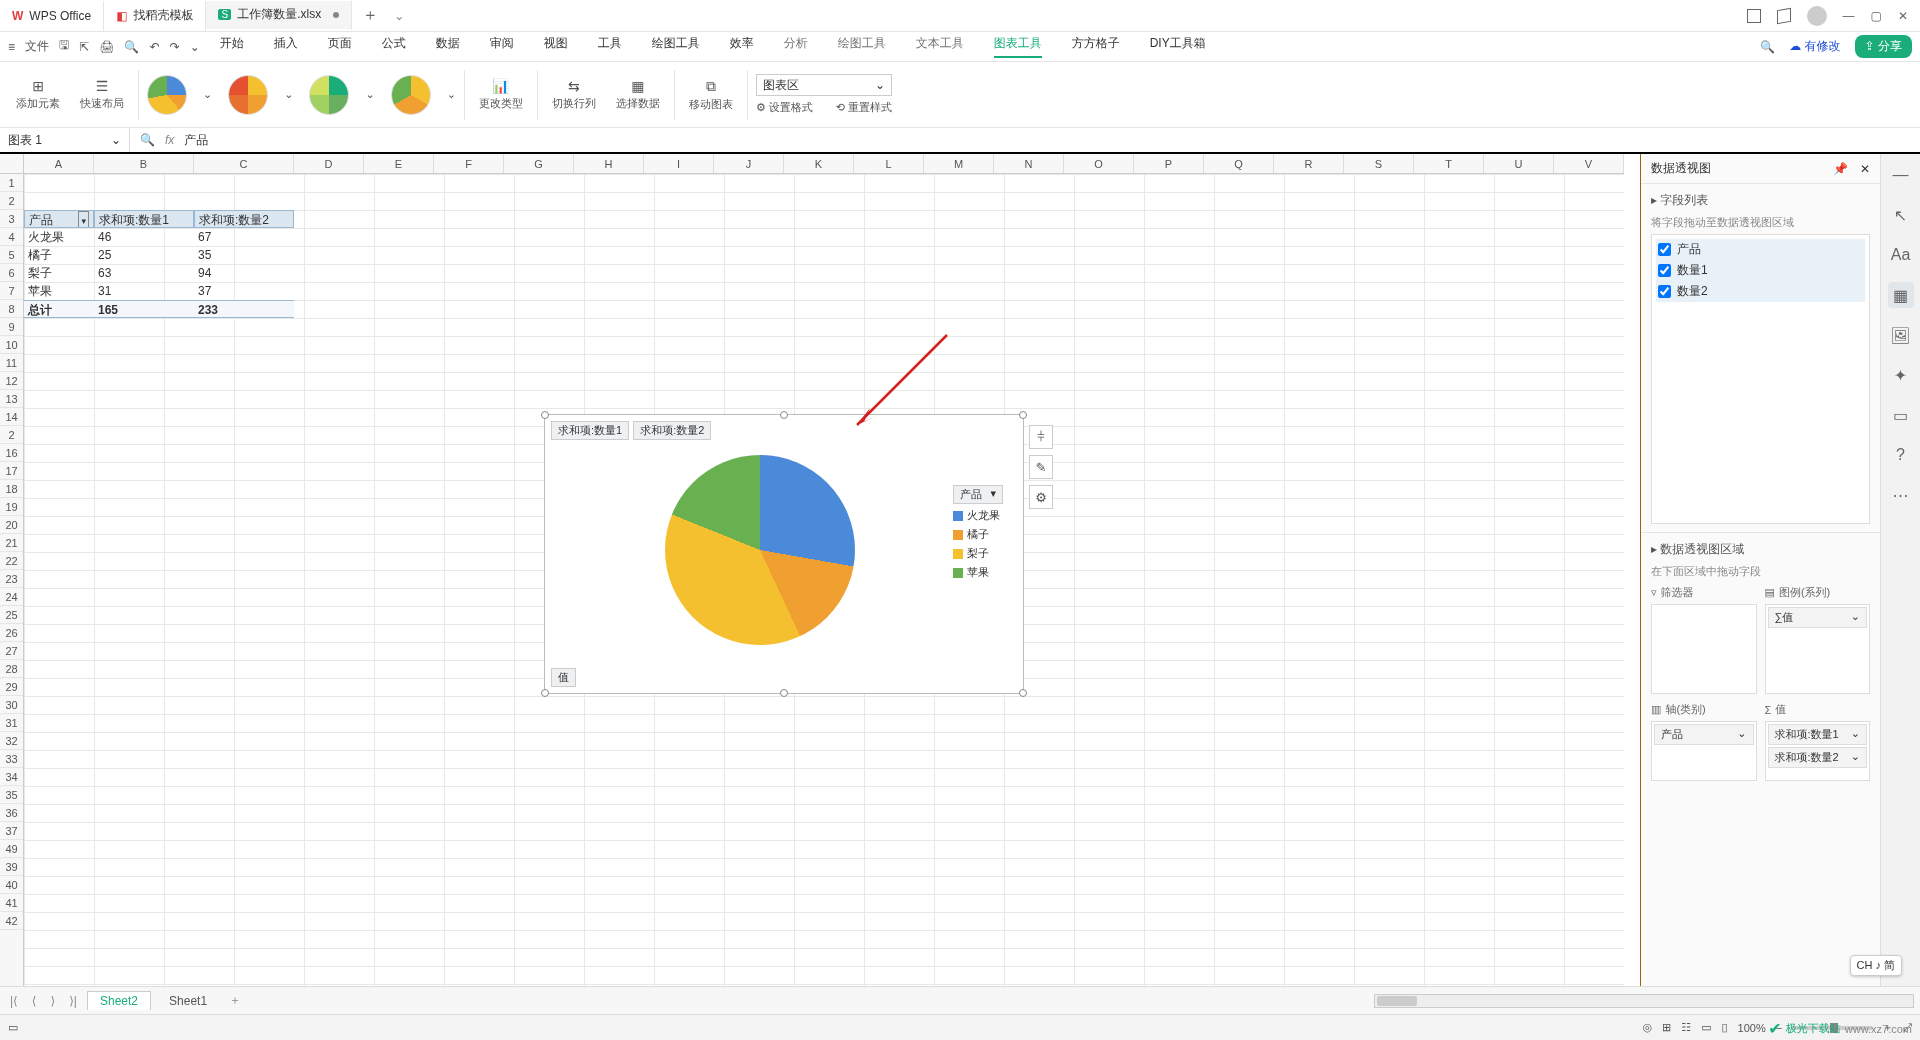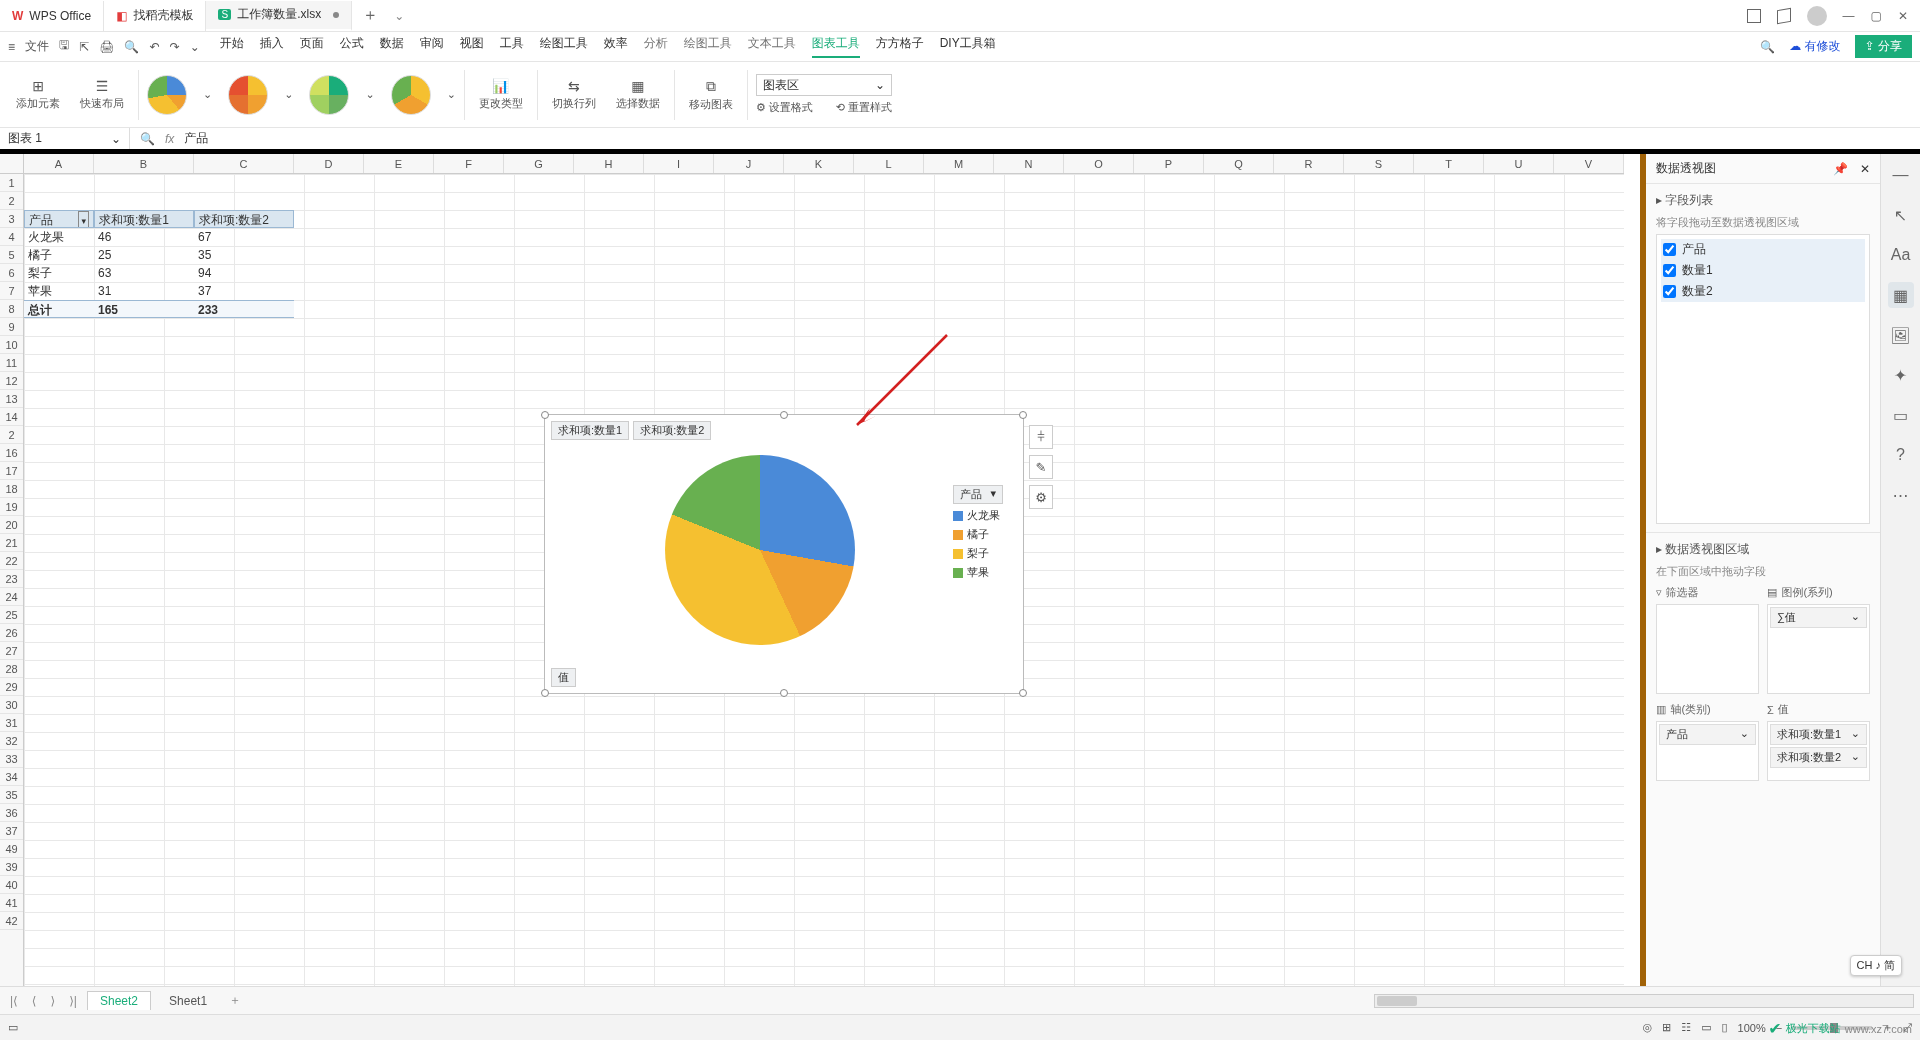--- a/index.html
+++ b/index.html
@@ -11,40 +11,40 @@
   .tab .dot { width:6px;height:6px;border-radius:50%;background:#888;margin-left:6px; }
   .tab-add { padding:0 10px; color:#666; font-size:16px; }
   .winctrl { margin-left:auto; display:flex; align-items:center; gap:16px; padding-right:12px; color:#666; }
   .winctrl span { cursor:default; }
   .icon-sq { width:14px;height:14px;border:1.5px solid #666;display:inline-block; }
   .icon-cube { width:14px;height:14px;border:1.5px solid #666;display:inline-block;transform:skewY(-10deg); }
   .avatar { width:20px;height:20px;border-radius:50%;background:#ccc; }
   
   .menubar { height:30px; background:#fff; display:flex; align-items:center; border-bottom:1px solid #e5e5e5; padding:0 8px; }
   .menubar .left-icons { display:flex; gap:10px; color:#555; margin-right:20px; align-items:center; }
-  .menubar .menus { display:flex; gap:16px; }
+  .menubar .menus { display:flex; gap:30px; }
   .menubar .menus span { color:#333; padding-bottom:4px; }
   .menubar .menus span.green { color:#737373; }
   .menubar .menus span.active { color:#1aad7a; border-bottom:2px solid #1aad7a; font-weight:500; }
   .menubar .right { margin-left:auto; display:flex; align-items:center; gap:14px; }
-  .share-btn { background:#1aad7a; color:#fff; padding:3px 10px; border-radius:0; font-size:12px; }
+  .share-btn { background:#1aad7a; color:#fff; padding:3px 10px; border-radius:8px; font-size:12px; }
   .modify-btn { color:#1d4ed8; }
   
   .ribbon { height:66px; background:#fff; border-bottom:1px solid #e5e5e5; display:flex; align-items:center; padding:4px 10px; gap:8px; }
   .rgroup { display:flex; flex-direction:column; align-items:center; gap:2px; font-size:11px; color:#555; padding:0 6px; }
   .rgroup-row { display:flex; gap:23px; font-size:11px; color:#555; align-items:center; }
   .vsep { width:1px; height:50px; background:#e5e5e5; }
   .pie-style { width:40px; height:40px; border-radius:50%; background:conic-gradient(#4a8ad8 0 90deg,#f0a030 90deg 140deg,#f5c030 140deg 260deg,#68b050 260deg 360deg); border:1px solid #ddd; }
   .pie-style.s2 { background:conic-gradient(#f5c030 0 90deg,#f0a030 90deg 180deg,#e57030 180deg 270deg,#e55030 270deg 360deg); }
   .pie-style.s3 { background:conic-gradient(#1aad7a 0 90deg,#68b060 90deg 180deg,#a0d060 180deg 270deg,#d0e060 270deg 360deg); }
   .pie-style.s4 { background:conic-gradient(#f5c030 0 120deg,#f0a030 120deg 240deg,#68b050 240deg 360deg); }
   .dropdown-box { border:1px solid #ccc; height:22px; display:flex; align-items:center; padding:0 6px; min-width:130px; justify-content:space-between; font-size:12px; }
   .small-icon { font-size:14px; color:#555; }
   
-  .fbar { height:26px; background:#fff; border-bottom:5px solid #000000; display:flex; align-items:center; }
+  .fbar { height:26px; background:#fff; border-bottom:2px solid #000000; display:flex; align-items:center; }
   .namebox { width:130px; border-right:1px solid #ddd; display:flex; align-items:center; justify-content:space-between; padding:0 8px; height:100%; }
   .fx-area { display:flex; align-items:center; gap:10px; padding-left:10px; color:#888; }
   .fx-label { font-style:italic; color:#888; }
   .fx-text { color:#333; }
   
   .main { flex:1; display:flex; overflow:hidden; background:#fff; }
   .sheet-area { flex:1; position:relative; overflow:hidden; }
   
   .colheads { display:flex; height:20px; border-bottom:1px solid #ccc; background:#f7f7f7; position:absolute; top:0; left:24px; right:16px; }
   .colheads .ch { width:70px; text-align:center; font-size:11px; color:#555; border-right:1px solid #ddd; line-height:20px; }
@@ -71,21 +71,21 @@
     background:conic-gradient(#4a8ad8 0deg 100deg, #f0a030 100deg 155deg, #f5c030 155deg 292deg, #68b050 292deg 360deg); }
   .legend-box { position:absolute; right:20px; top:70px; font-size:11px; }
   .legend-hd { background:#eef0f2; border:1px solid #ccc; padding:1px 6px; display:flex; justify-content:space-between; width:50px; }
   .legend-item { display:flex; align-items:center; gap:4px; margin-top:4px; }
   .sw { width:10px; height:10px; }
   .chart-val { position:absolute; left:6px; bottom:6px; background:#eef0f2; border:1px solid #ccc; padding:1px 6px; font-size:11px; }
   .chart-side-btns { position:absolute; right:-30px; top:10px; display:flex; flex-direction:column; gap:6px; }
   .chart-side-btns .sb { width:24px; height:24px; border:1px solid #ccc; background:#fff; display:flex; align-items:center; justify-content:center; font-size:13px; color:#555; }
   .arrow-annot { position:absolute; left:818px; top:156px; width:120px; height:110px; pointer-events:none; }
   
-  .rpanel { width:240px; border-left:6px solid #a16207; background:#fafafa; display:flex; flex-direction:column; }
+  .rpanel { width:240px; border-left:1px solid #a16207; background:#fafafa; display:flex; flex-direction:column; }
   .rpanel-hd { display:flex; align-items:center; justify-content:space-between; padding:6px 10px; border-bottom:1px solid #e5e5e5; font-size:12px; }
   .rp-section { padding:8px 10px; }
   .rp-title { font-size:12px; color:#555; margin-bottom:6px; }
   .field-list { border:1px solid #ddd; padding:4px; background:#fff; height:290px; }
   .field-item { display:flex; align-items:center; gap:6px; padding:2px 2px; font-size:12px; }
   .field-item.sel { background:#e8f0f8; }
   .zone-grid { display:grid; grid-template-columns:1fr 1fr; gap:8px; }
   .zone { }
   .zone-label { font-size:11px; color:#666; display:flex; align-items:center; gap:4px; margin-bottom:4px; }
   .zone-box { border:1px solid #ddd; background:#fff; height:90px; font-size:11px; padding:2px; }

